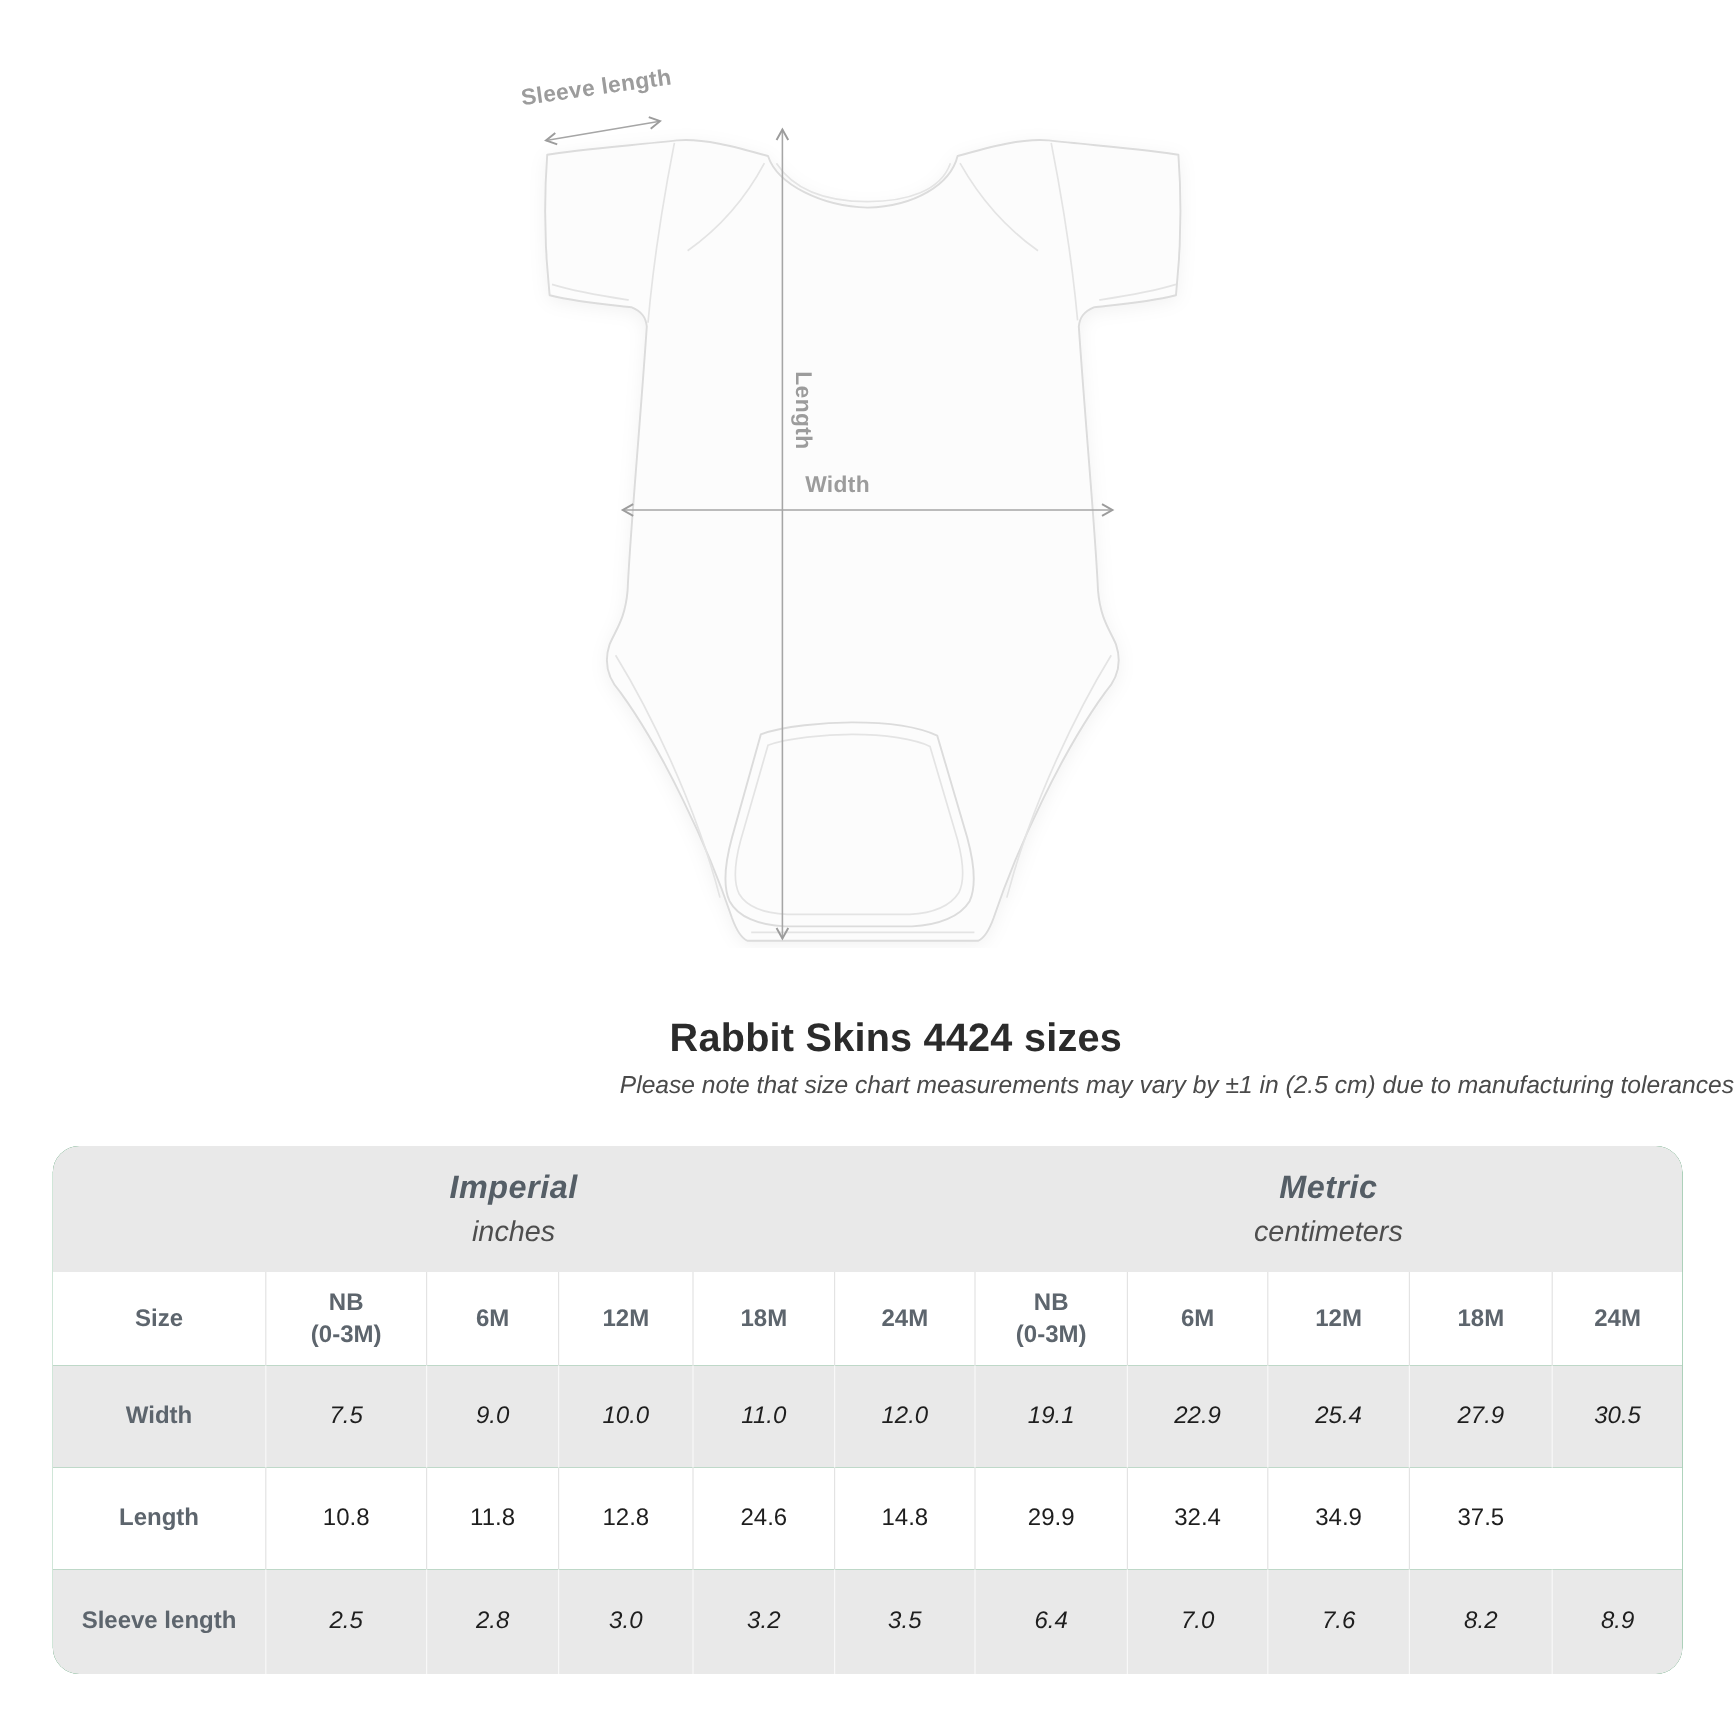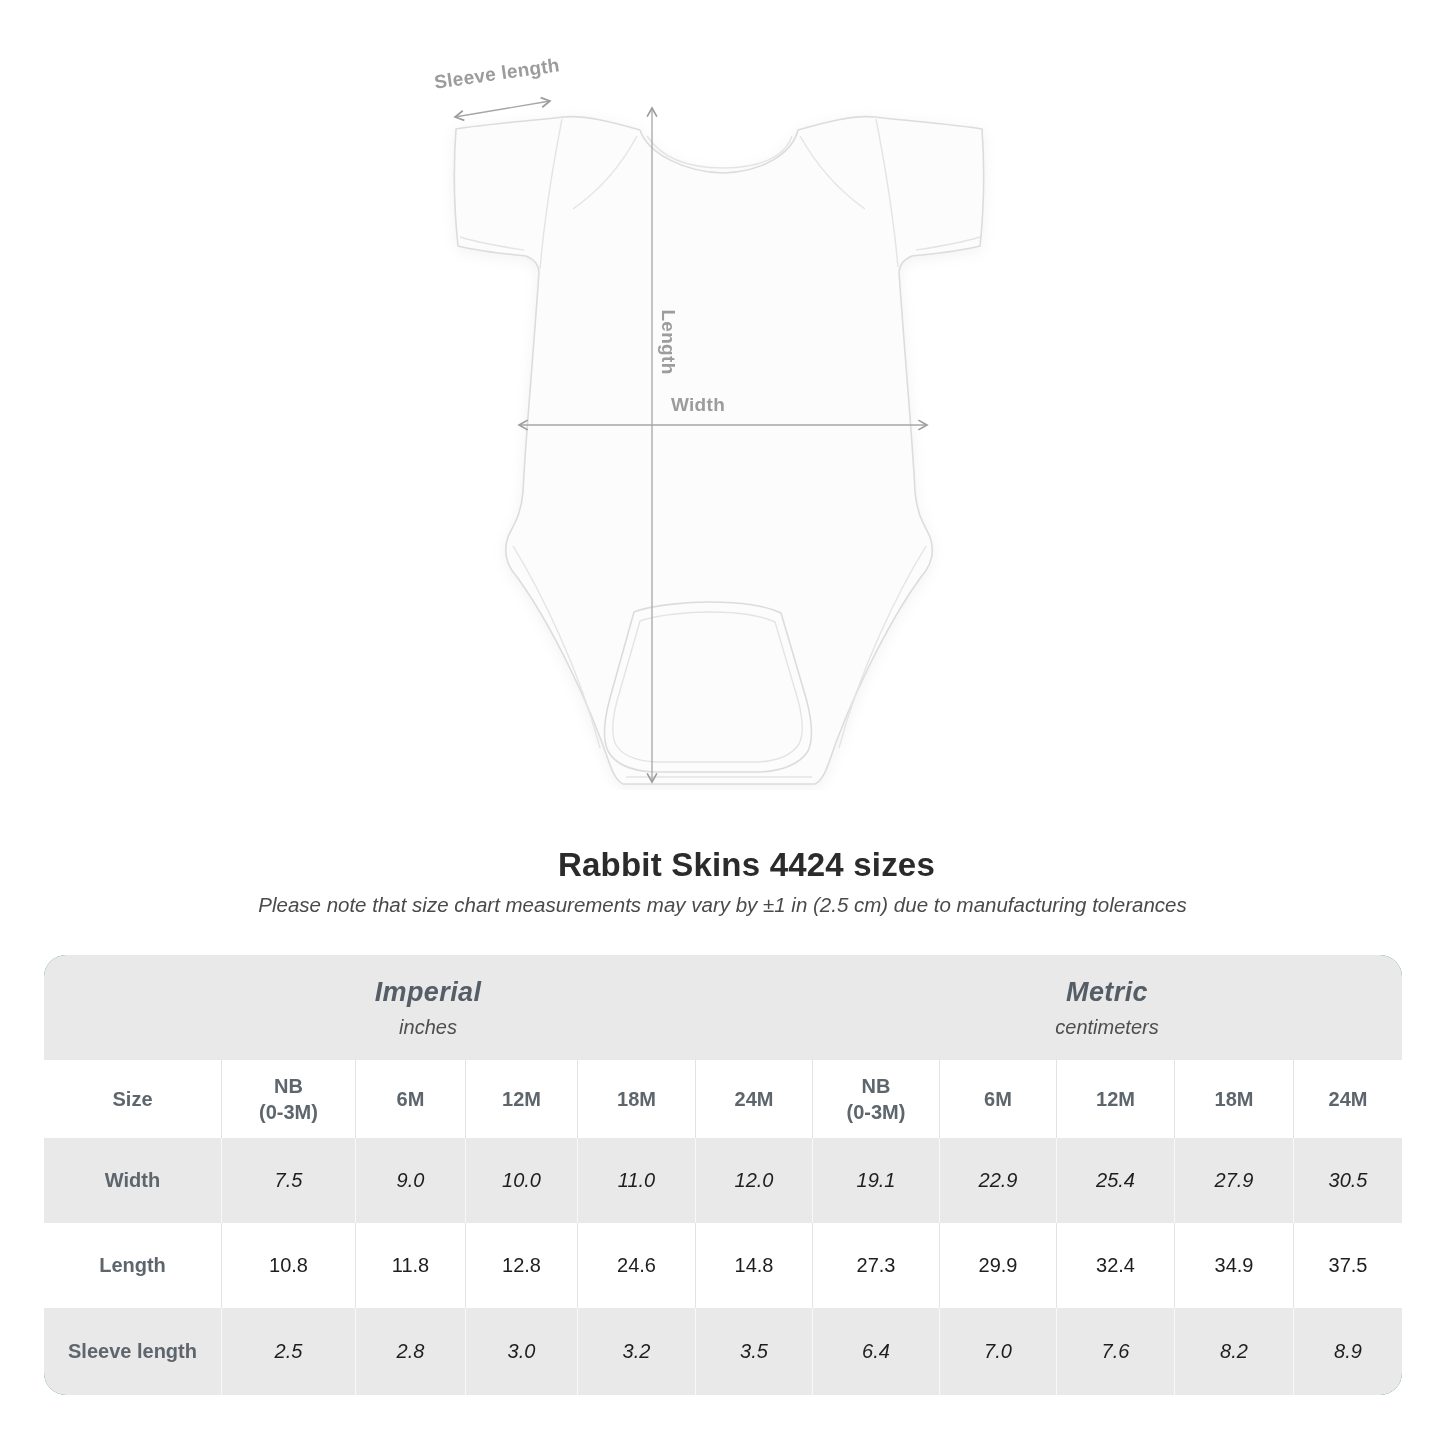--- a/index.html
+++ b/index.html
@@ -18,40 +18,40 @@
   }
   .ann-sleeve { left: 430px; top: 63px; width: 134px; transform: rotate(-8deg); }
   .ann-length { left: 622px; top: 331px; width: 92px; transform: rotate(90deg); }
   .ann-width  { left: 662px; top: 394px; width: 72px; }
   
   .chart-title {
     position: absolute; left: 0; top: 846px; width: 100%; text-align: center;
     font-size: 33px; font-weight: bold; color: #2b2b2b; letter-spacing: 0.2px; padding-left: 48px;
   }
   .chart-note {
-    position: absolute; left: 0; top: 893px; width: 100%; text-align: center;
+    position: absolute; left: 0; top: 893px; width: 100%; text-align: right;
     font-size: 20.5px; font-style: italic; color: #4a4a4a;
   }
   
   .size-table {
     position: absolute; left: 44px; top: 955px; width: 1358px;
     border-radius: 22px; overflow: hidden; background: #15803d;
   }
   .t-row { display: grid; grid-template-columns: 177px 134px 110px 112px 118px 117px 127px 117px 118px 119px 109px; }
   .t-row.header { grid-template-columns: 768px 590px; height: 105px; background: #e9e9e9; }
   .t-row.h88 { height: 78px; }
   .t-row.h85 { height: 85px; }
   .t-row.h87 { height: 87px; }
   .t-row.r-white { background: #ffffff; }
   .t-row.r-gray  { background: #e9e9e9; }
   .c { display: flex; flex-direction: column; align-items: center; justify-content: center; }
   .r-white .c + .c { border-left: 1px solid #e3e3e3; }
   .r-gray  .c + .c { border-left: 1px solid #f8f8f8; font-style: italic; }
   .unit-name { font-weight: bold; font-style: italic; font-size: 27px; color: #555e66; letter-spacing: 0.4px; }
-  .unit-sub  { font-style: italic; font-size: 20px; color: #4e4e4e; margin-top: 8px; }
+  .unit-sub  { font-style: italic; font-size: 24px; color: #4e4e4e; margin-top: 8px; }
   .col-head-label { font-weight: bold; font-size: 20px; color: #5d656d; line-height: 1.3; text-align: center; }
   .col-sub:empty { display: none; }
   .row-label { font-weight: bold; font-size: 20px; color: #5d656d; }
   .val { font-size: 20px; color: #1e1e1e; }
 </style>
 </head>
 <body>
 
 <div class="stage">
 
@@ -237,23 +237,20 @@
       <div class="c">
           <span class="val">12.8</span>
         </div>
       <div class="c">
           <span class="val">24.6</span>
         </div>
       <div class="c">
           <span class="val">14.8</span>
         </div>
       <div class="c">
-          <span class="val">27.3</span>
-        </div>
-      <div class="c">
           <span class="val">29.9</span>
         </div>
       <div class="c">
           <span class="val">32.4</span>
         </div>
       <div class="c">
           <span class="val">34.9</span>
         </div>
       <div class="c">
           <span class="val">37.5</span>

